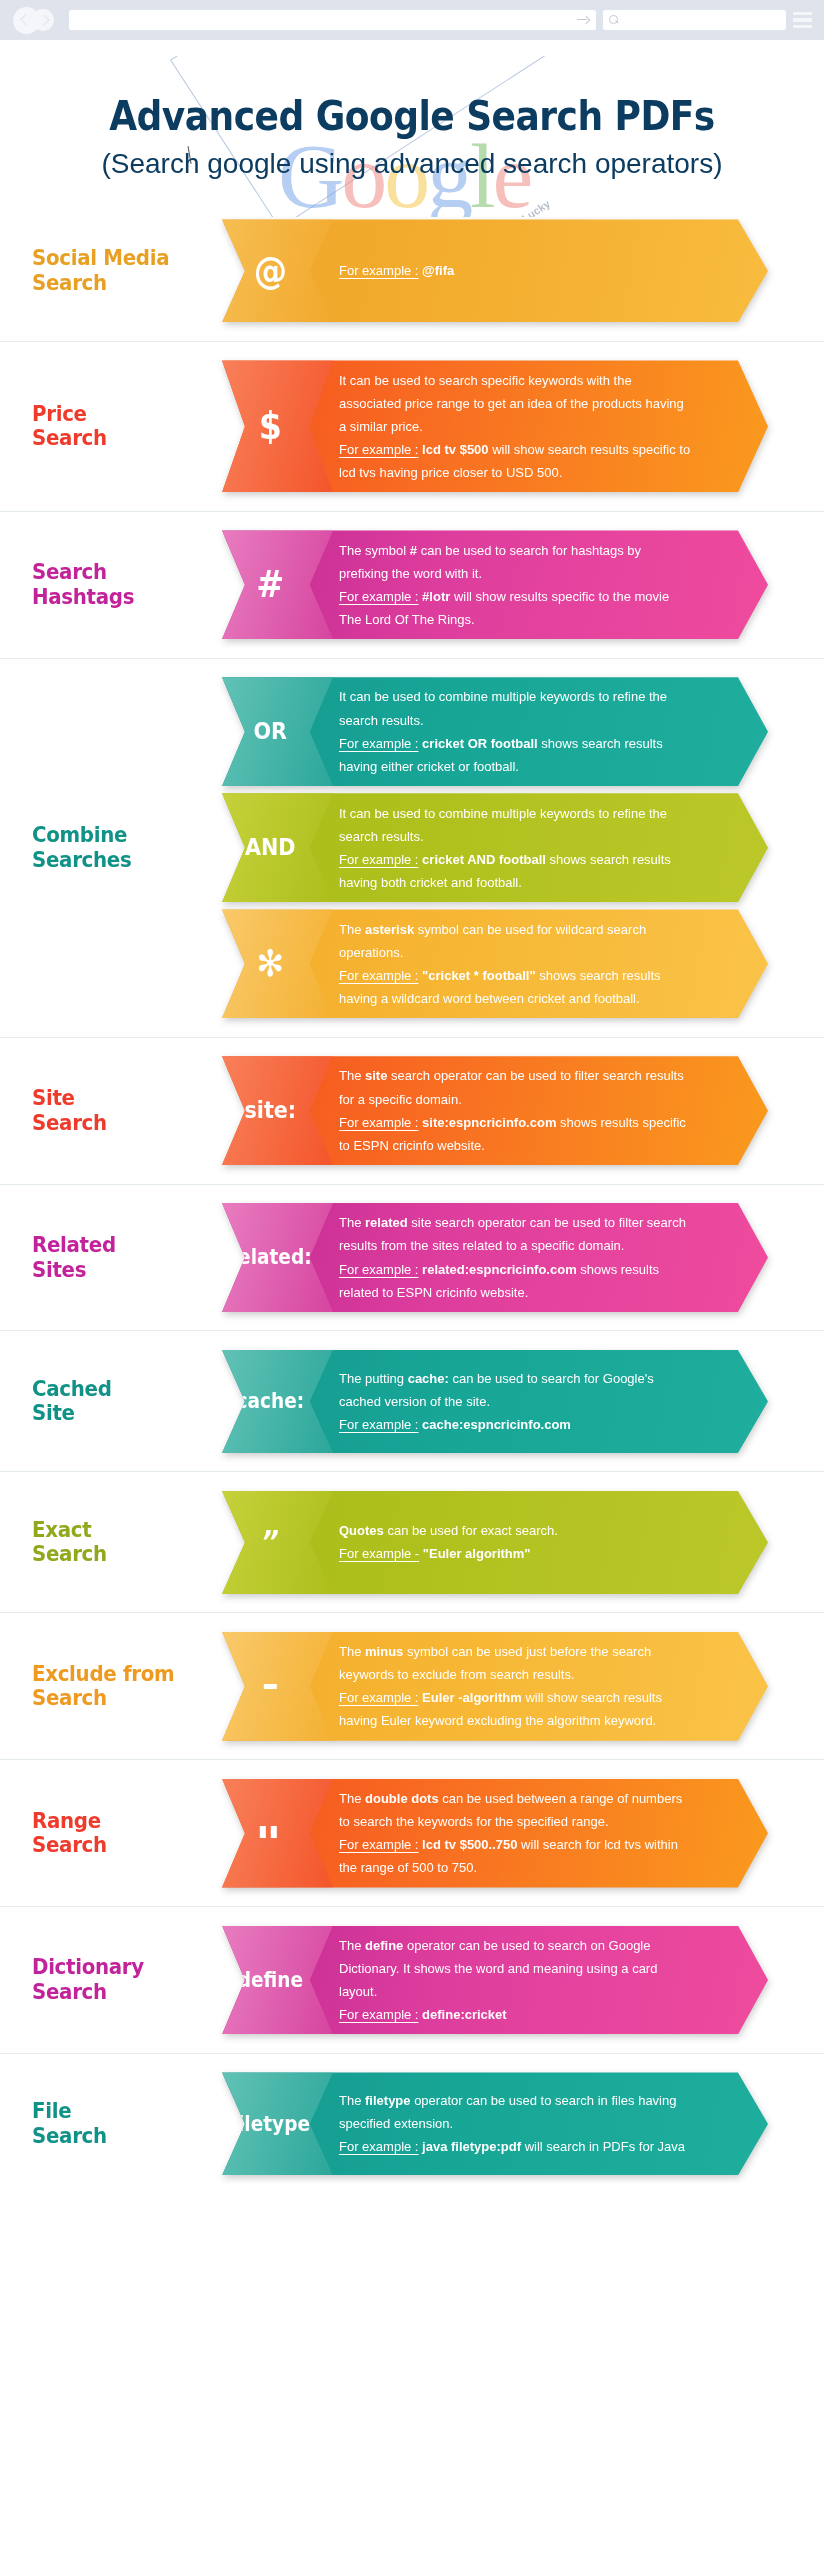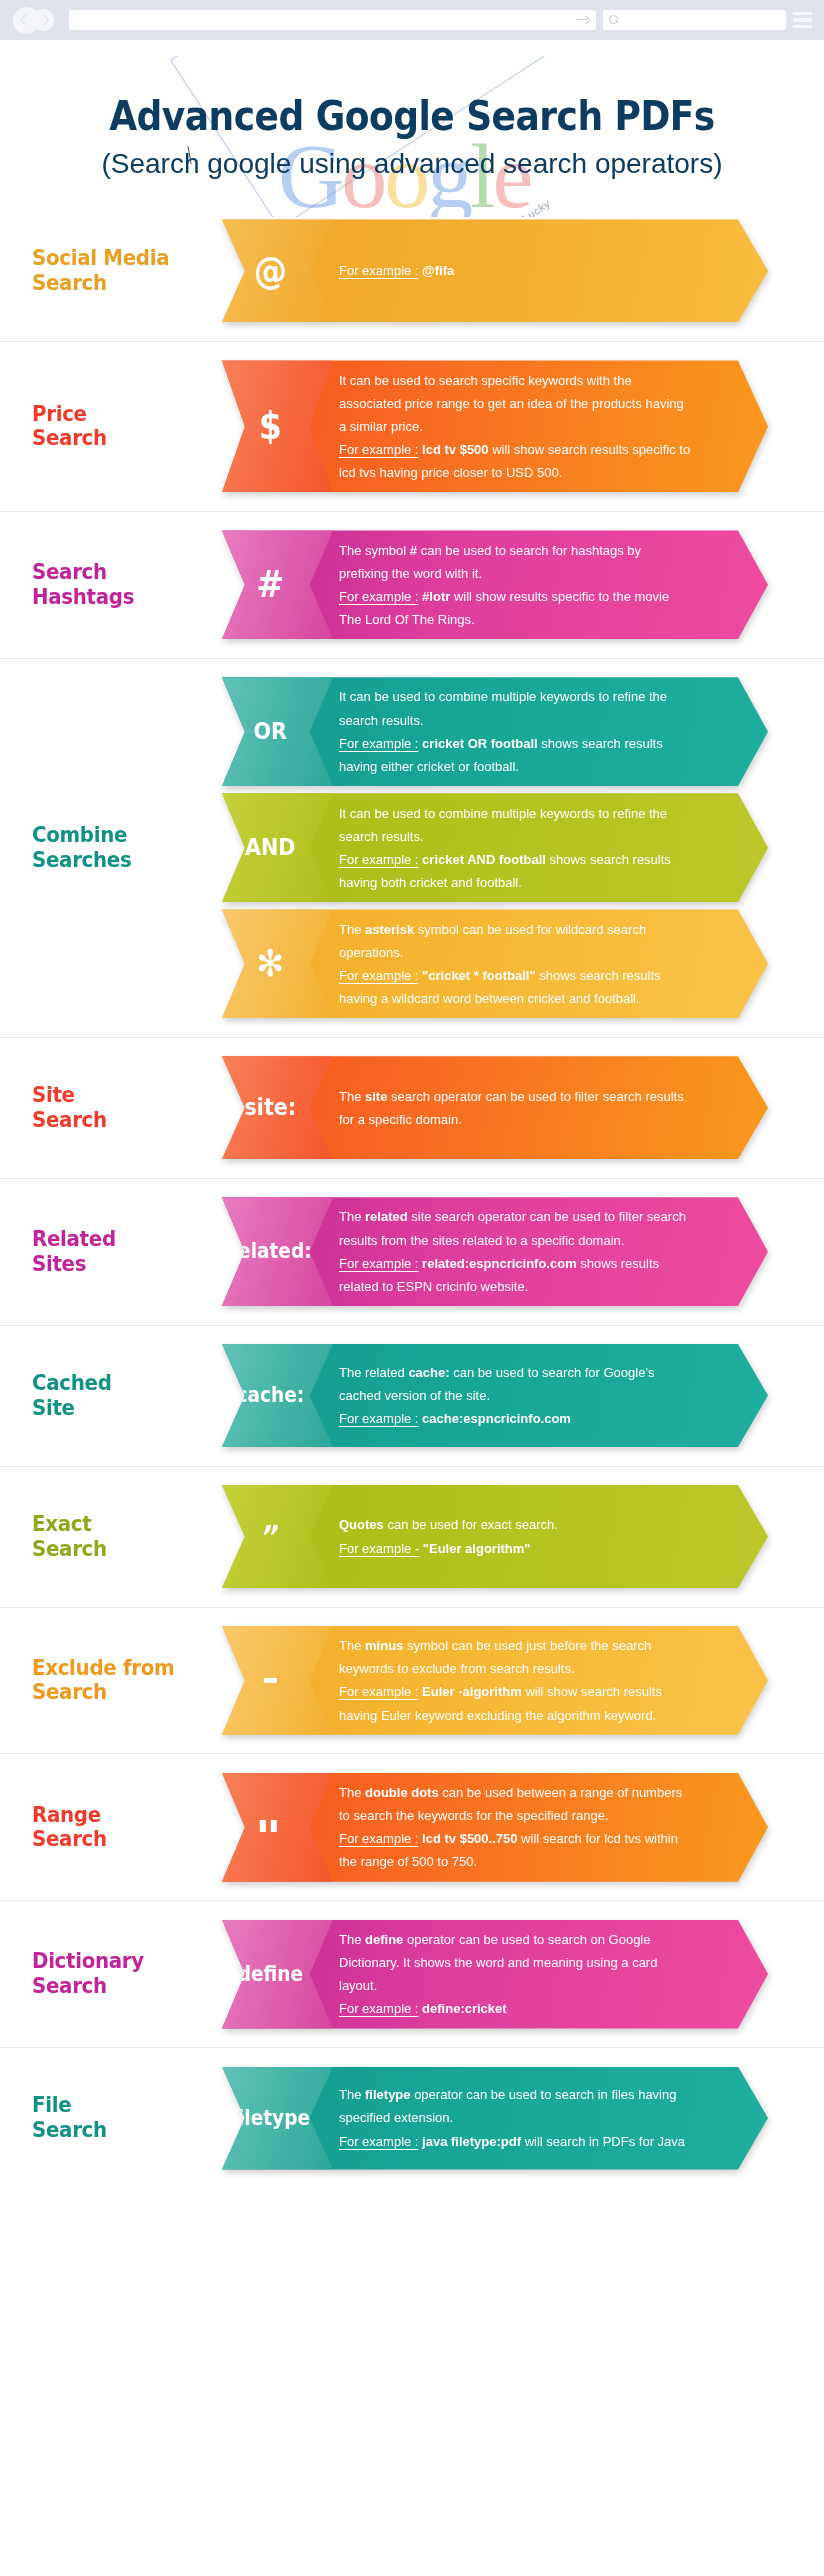--- a/index.html
+++ b/index.html
@@ -344,20 +344,21 @@
     <div class="section">
       <div class="sec-label lc-red">Site<br>Search</div>
       <div class="cards">
         <div class="card t-orange">
           <div class="card-body">
             <div class="card-glyph">
               <span class="glyph-txt glyph-word">site:</span>
             </div>
             <div class="card-text">
               <div><span>The </span><b>site</b><span> search operator can be used to filter search results for a specific domain.</span></div>
+              <div><span class="ex-label">For example :</span><b> site:espncricinfo.com</b><span> shows results specific to ESPN cricinfo website.</span></div>
             </div>
           </div>
         </div>
       </div>
     </div>
     <div class="section">
       <div class="sec-label lc-magenta">Related<br>Sites</div>
       <div class="cards">
         <div class="card t-magenta">
           <div class="card-body">
@@ -374,21 +375,21 @@
     </div>
     <div class="section">
       <div class="sec-label lc-teal">Cached<br>Site</div>
       <div class="cards">
         <div class="card t-teal">
           <div class="card-body">
             <div class="card-glyph">
               <span class="glyph-txt glyph-word sm">cache:</span>
             </div>
             <div class="card-text">
-              <div><span>The related </span><b>cache:</b><span> can be used to search for Google's cached version of the site.</span></div>
+              <div><span>The putting </span><b>cache:</b><span> can be used to search for Google's cached version of the site.</span></div>
               <div><span class="ex-label">For example :</span><b> cache:espncricinfo.com</b></div>
             </div>
           </div>
         </div>
       </div>
     </div>
     <div class="section">
       <div class="sec-label lc-olive">Exact<br>Search</div>
       <div class="cards">
         <div class="card t-olive">

